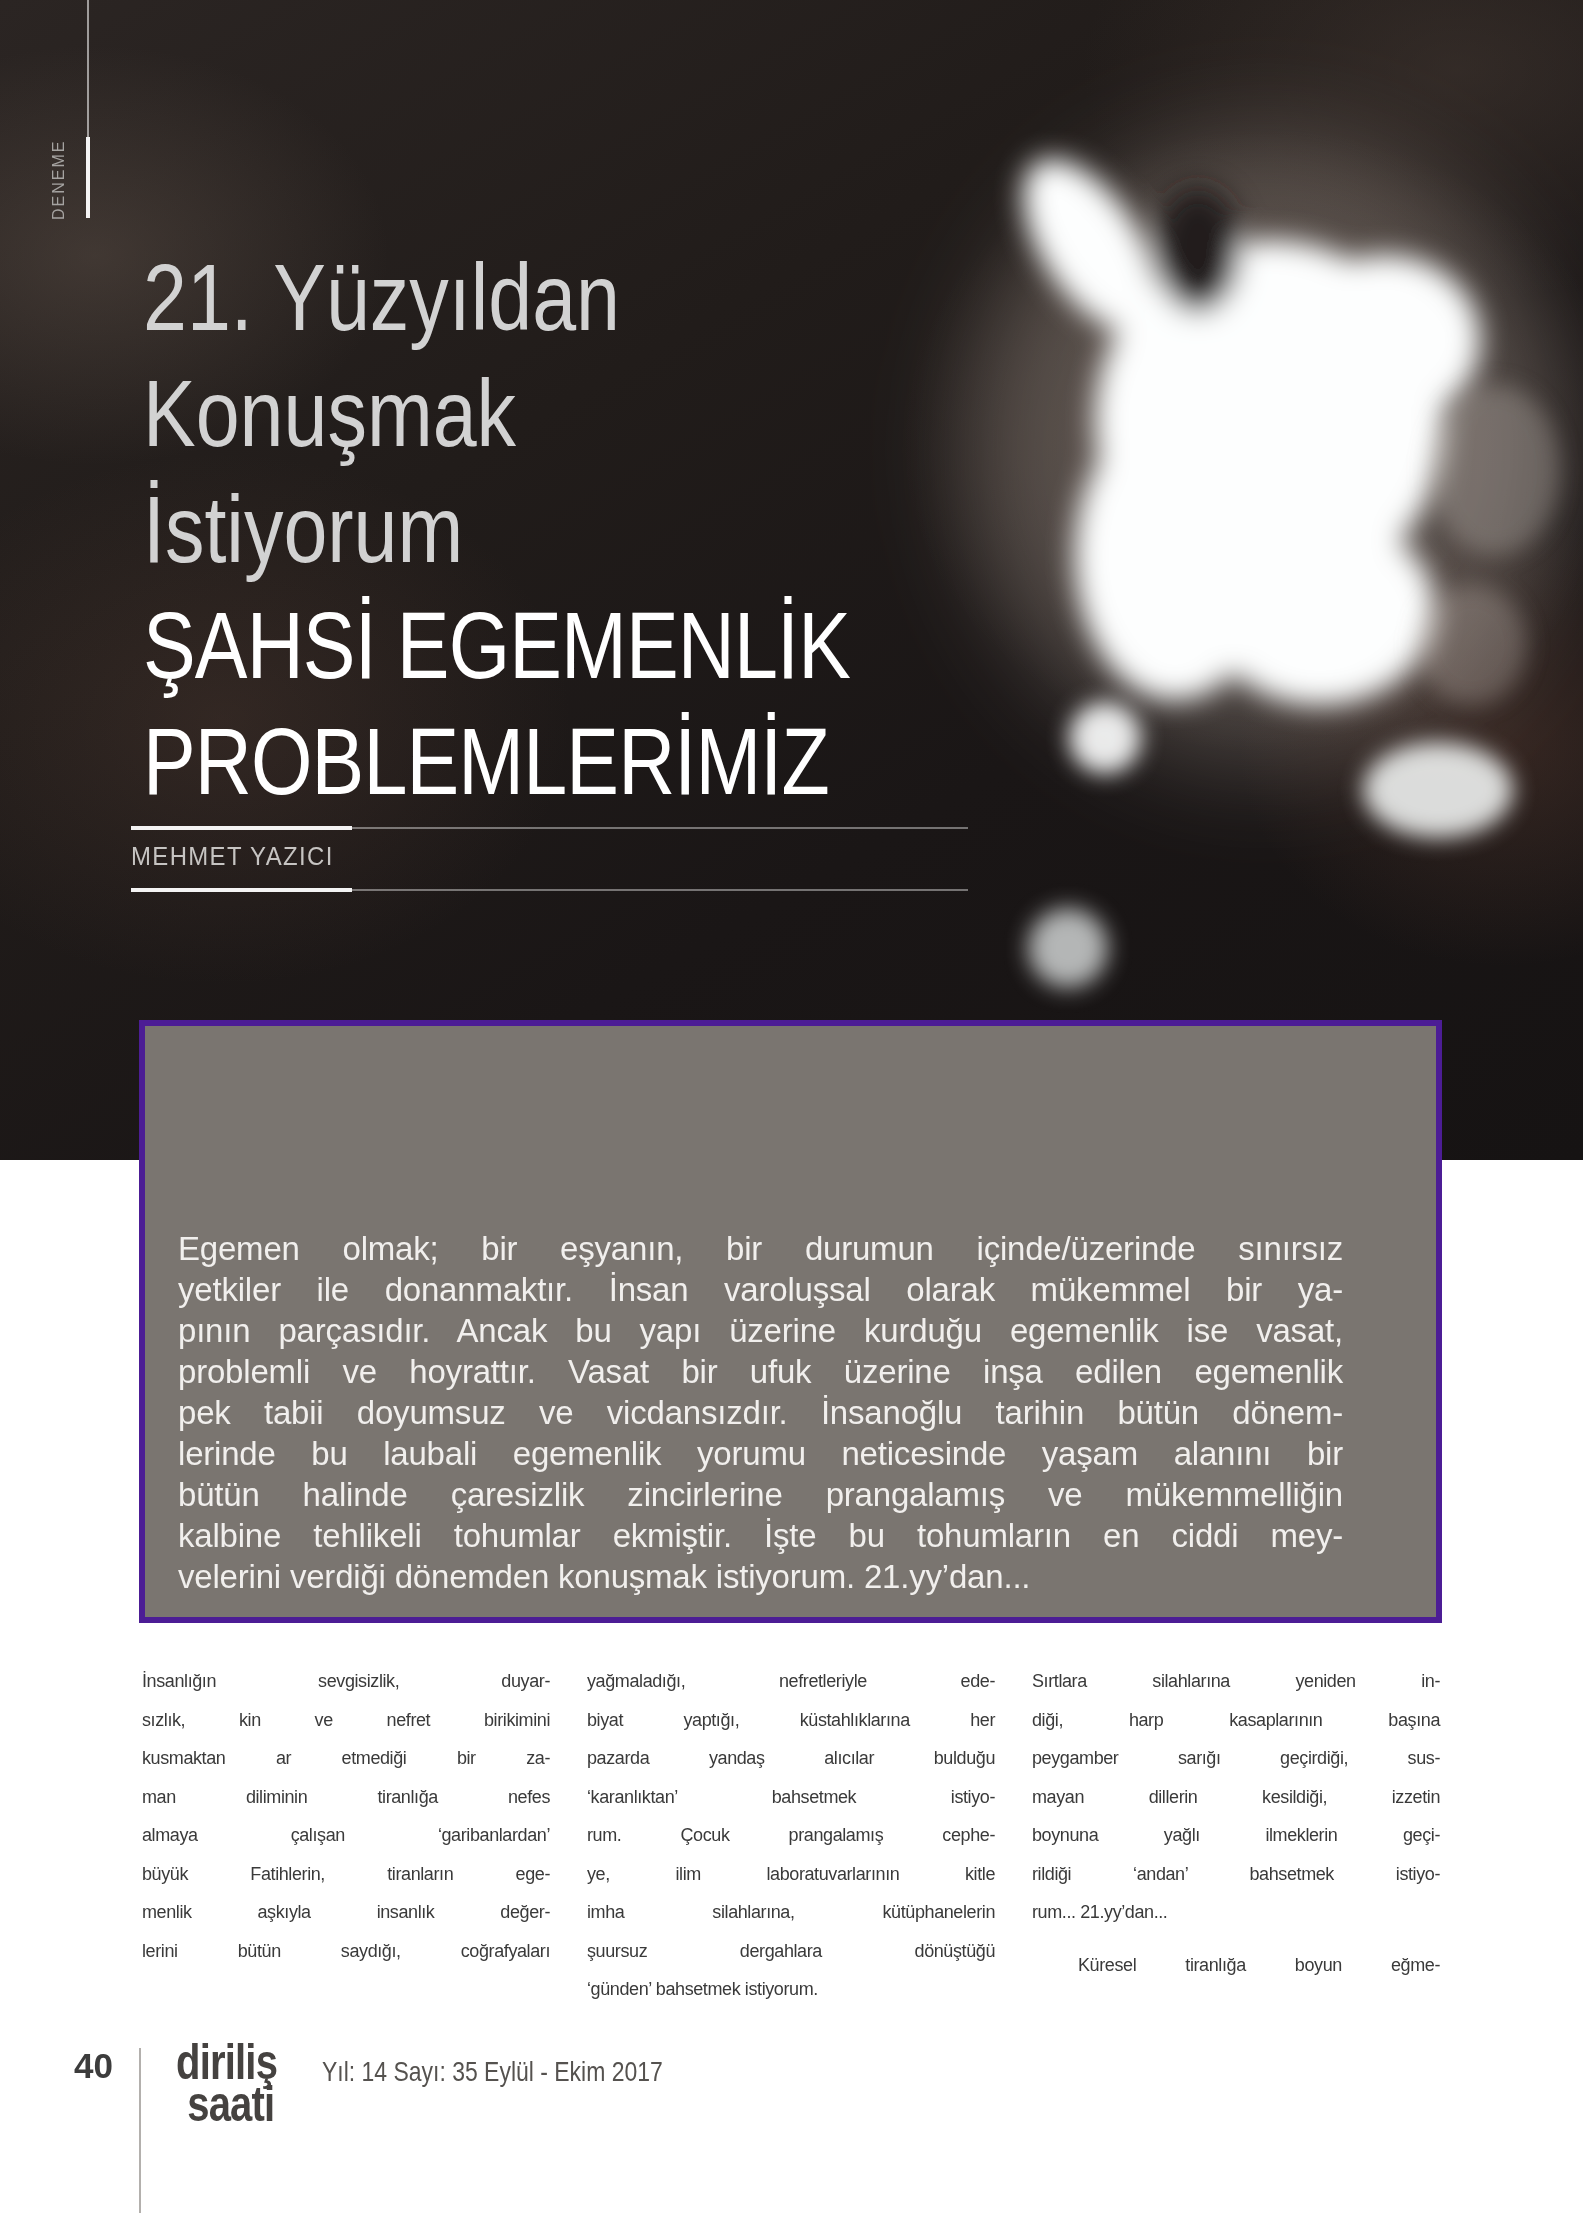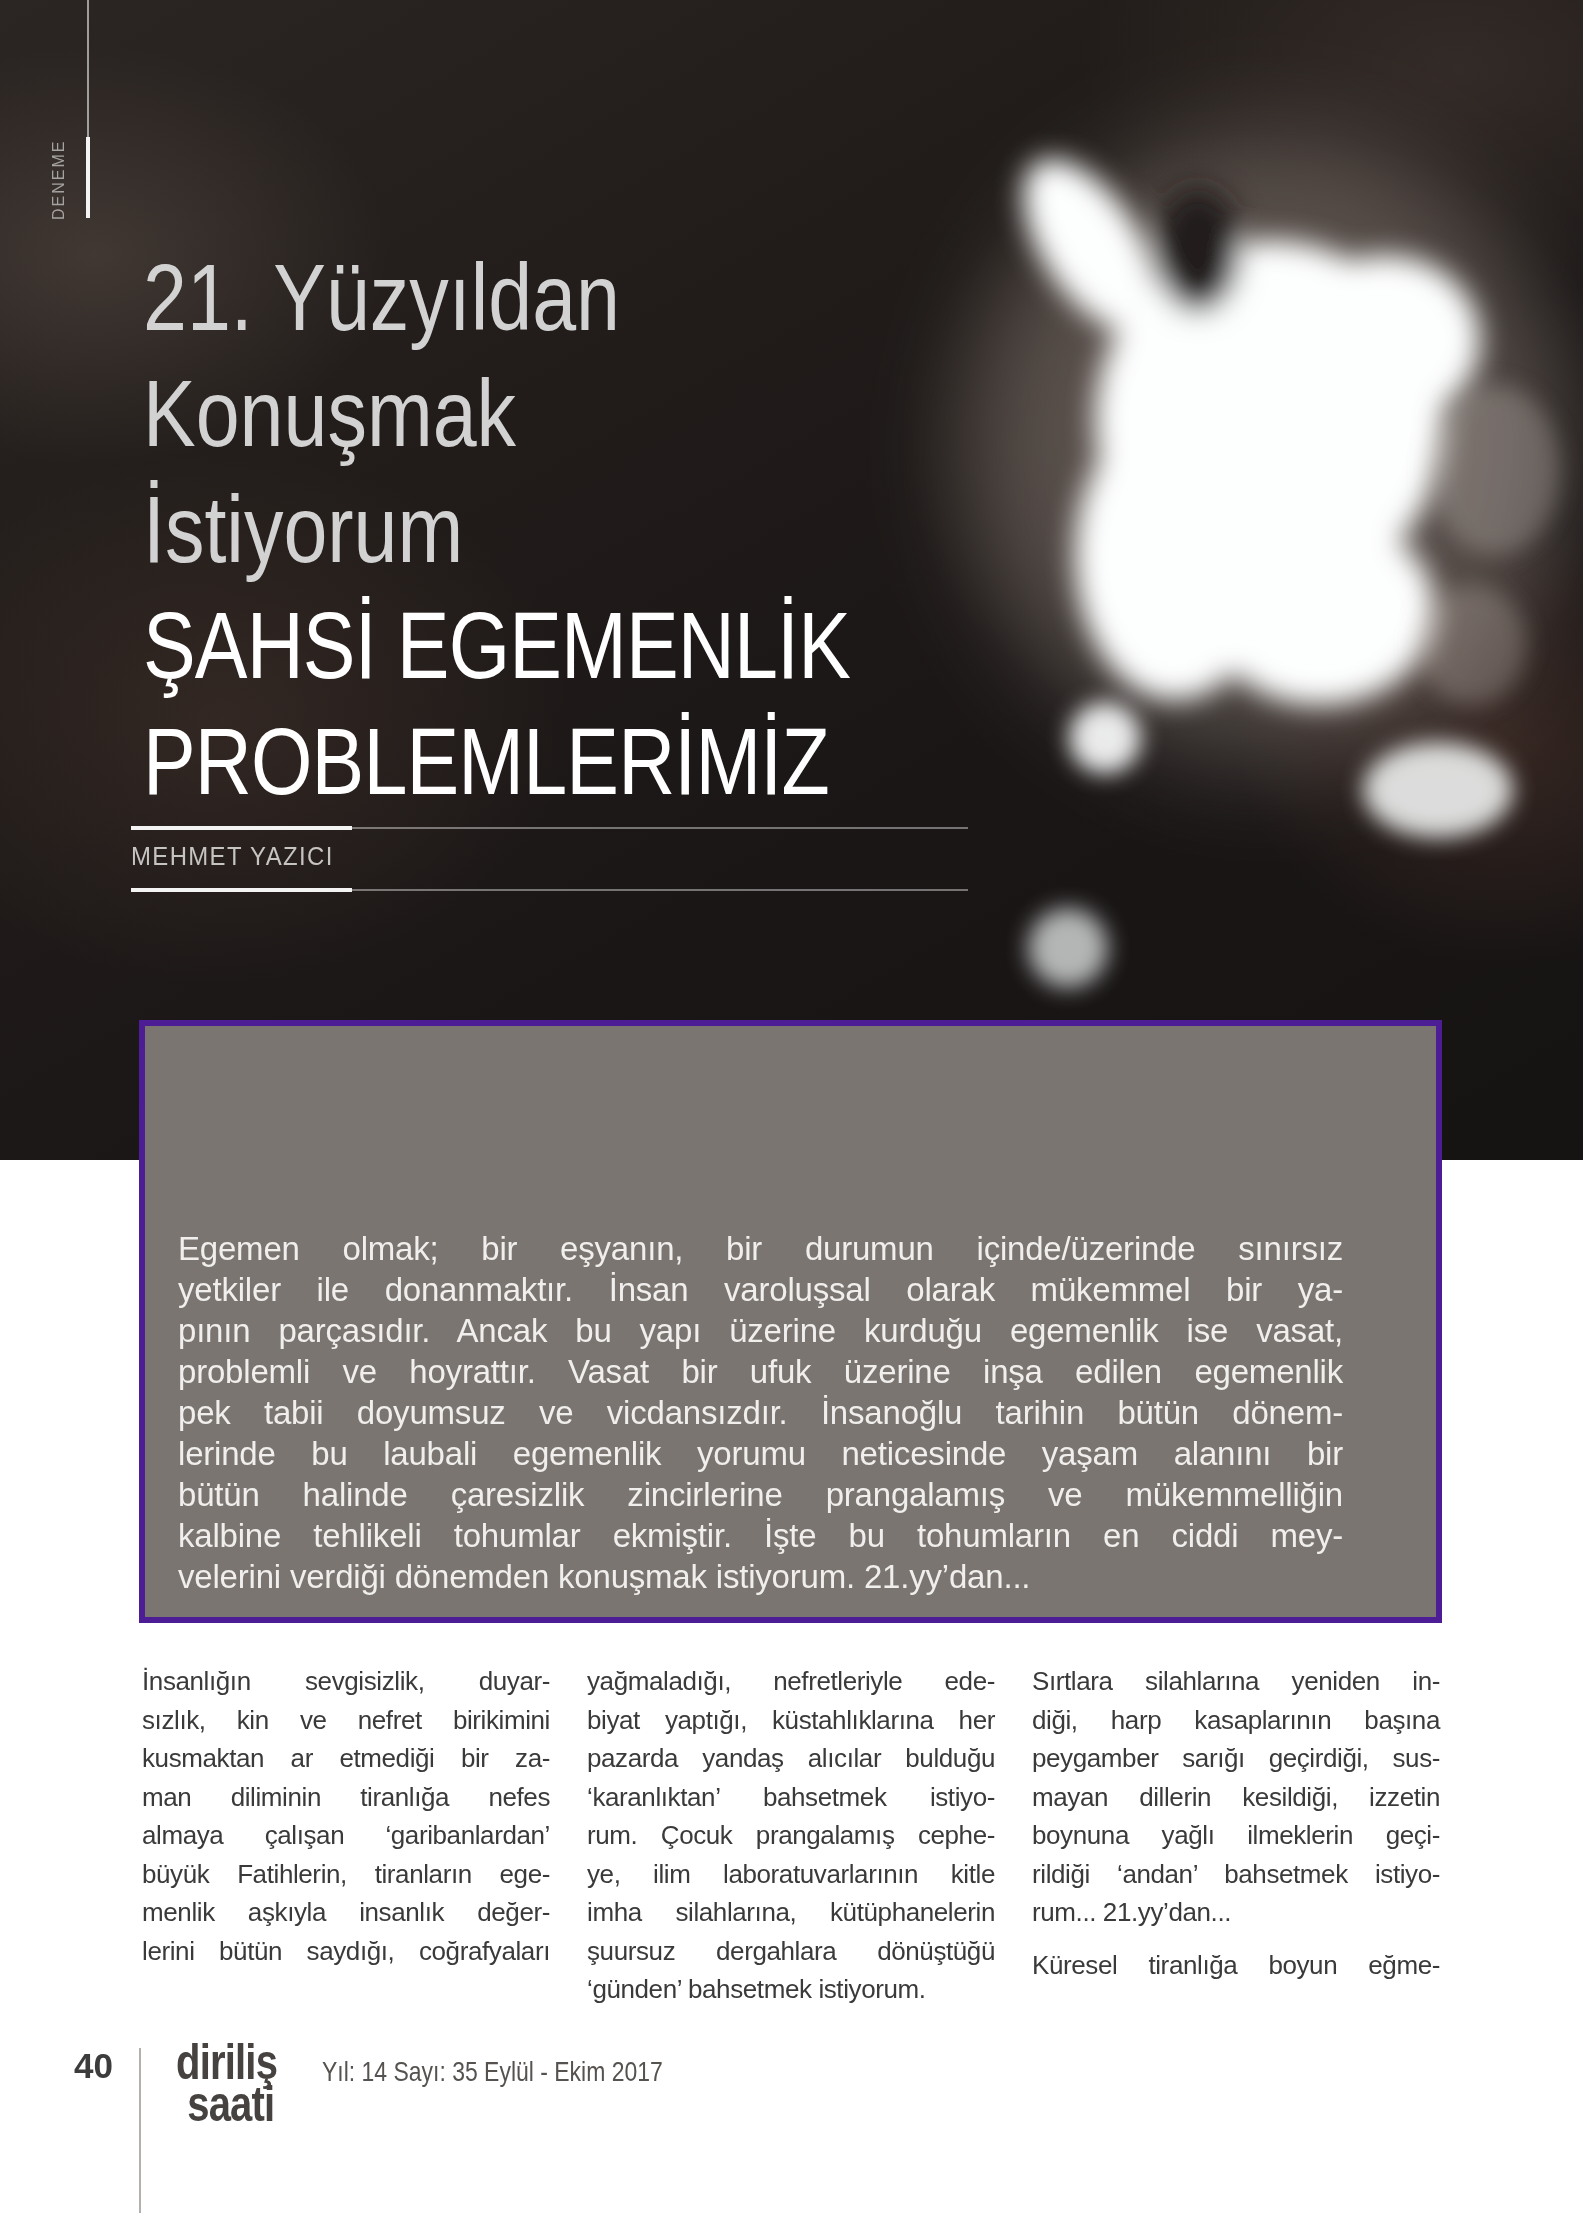--- a/index.html
+++ b/index.html
@@ -51,22 +51,22 @@
   .lead-box{
     position:absolute;left:139px;top:1020px;width:1303px;height:603px;
     background:var(--box-bg);border:6px solid #4c1d95;box-sizing:border-box;
   }
   .lead-lines{
     position:absolute;left:33px;top:202px;width:1165px;
     color:var(--box-text);font-size:33px;line-height:41px;letter-spacing:-0.2px;font-weight:400;
   }
   
   .columns{position:absolute;left:142px;top:1662px;width:1298px;display:flex;gap:37px;}
-  .col{flex:0 0 408px;width:408px;color:var(--body-text);font-size:26px;line-height:38.5px;letter-spacing:-0.4px;}
-  .col .para2{margin-top:14px;}
+  .col{flex:0 0 408px;width:408px;color:var(--body-text);font-size:18px;line-height:38.5px;letter-spacing:-0.4px;}
+  .col .para2{margin-top:14px;margin-left:46px;}
   .jline{text-align:justify;text-align-last:justify;}
   .jline.last{text-align-last:left;}
   
   .page-number{position:absolute;left:74px;top:2046px;font-size:35px;font-weight:700;color:#3c3c3c;}
   .footer-divider{position:absolute;left:139px;top:2048px;width:2px;height:165px;background:var(--divider);}
   .logo{
     position:absolute;left:176px;top:2041px;color:var(--logo);font-weight:700;
     transform:scaleX(0.8);transform-origin:left top;line-height:42px;letter-spacing:-1px;
   }
   .logo .l1{font-size:50px;}

